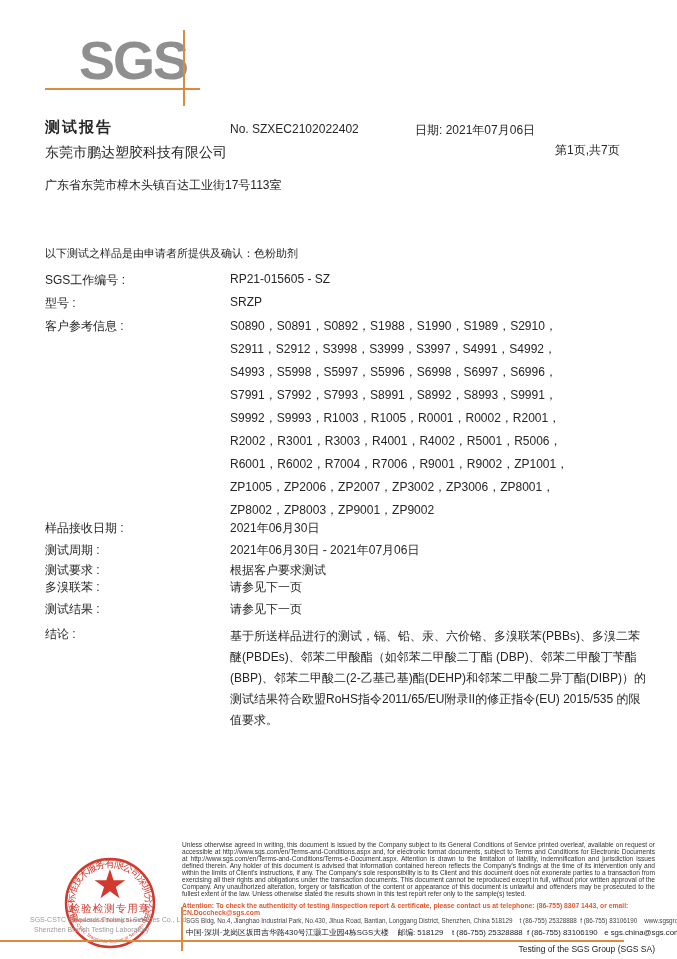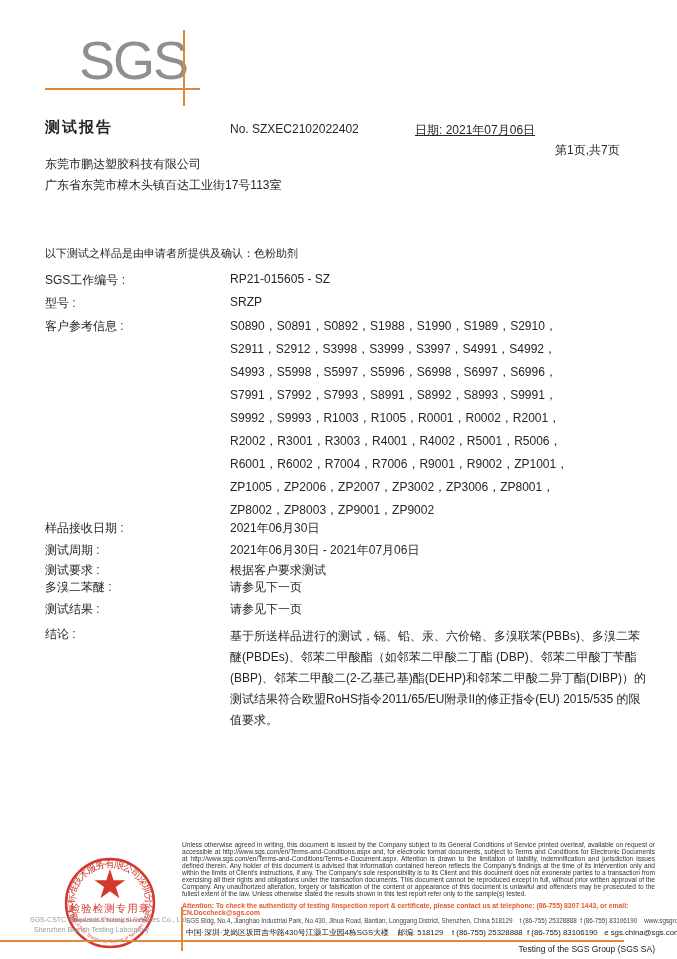--- a/index.html
+++ b/index.html
@@ -1,30 +1,30 @@
 <!DOCTYPE html>
 <html><head>
 <meta charset="utf-8">
 <style>
   html,body{margin:0;padding:0;}
   body{width:677px;height:959px;background:#ffffff;font-family:"Liberation Sans","DejaVu Sans",sans-serif;}
   .page{position:relative;width:677px;height:959px;background:#fff;overflow:hidden;color:#262626;}
 
   
-  .logo-text{position:absolute;left:79px;top:33px;font-size:54px;font-weight:400;letter-spacing:-2px;color:#8f8f8f;line-height:1;}
+  .logo-text{position:absolute;left:79px;top:33px;font-size:54px;font-weight:700;letter-spacing:-2px;color:#8f8f8f;line-height:1;}
   .logo-hline{position:absolute;left:45px;top:88px;width:155px;height:2px;background:#dd8a3e;}
   .logo-vline{position:absolute;left:183px;top:30px;width:2px;height:76px;background:#dd8a3e;}
 
   
   .doc-title{position:absolute;left:45px;top:118px;font-size:15px;font-weight:bold;letter-spacing:2px;}
   .report-no{position:absolute;left:230px;top:122px;font-size:12px;}
-  .report-date{position:absolute;left:415px;top:122px;font-size:12px;text-decoration:underline;}
+  .report-date{position:absolute;left:415px;top:122px;font-size:12px;}
   .page-info{position:absolute;left:555px;top:122px;font-size:12px;margin-top:20px;}
 
-  .applicant-name{position:absolute;left:45px;top:156px;font-size:12px;text-align:center;}
+  .applicant-name{position:absolute;left:45px;top:144px;font-size:14px;text-align:center;}
   .applicant-address{position:absolute;left:45px;top:177px;font-size:12px;text-align:right;}
   .sample-statement{position:absolute;left:45px;top:246px;font-size:11px;}
 
   .lbl{position:absolute;left:45px;font-size:12px;}
   .val{position:absolute;left:230px;font-size:12px;}
   .val-multiline{white-space:pre-line;line-height:23px;}
   .val-para{width:420px;line-height:21px;}
 
   
   .legal{position:absolute;left:182px;top:841px;width:473px;font-size:6.6px;line-height:7px;text-align:justify;color:#333;}
@@ -78,21 +78,21 @@
 
   <div class="lbl" style="top:520px">样品接收日期 :</div>
   <div class="val" style="top:520px">2021年06月30日</div>
 
   <div class="lbl" style="top:542px">测试周期 :</div>
   <div class="val" style="top:542px">2021年06月30日 - 2021年07月06日</div>
 
   <div class="lbl" style="top:562px">测试要求 :</div>
   <div class="val" style="top:562px">根据客户要求测试</div>
 
-  <div class="lbl" style="top:579px">多溴二苯醚 :</div>
+  <div class="lbl" style="top:579px">多溴联苯 :</div>
   <div class="val" style="top:579px">请参见下一页</div>
 
   <div class="lbl" style="top:601px">测试结果 :</div>
   <div class="val" style="top:601px">请参见下一页</div>
 
   <div class="lbl" style="top:626px">结论 :</div>
   <div class="val val-para" style="top:626px">基于所送样品进行的测试，镉、铅、汞、六价铬、多溴联苯(PBBs)、多溴二苯醚(PBDEs)、邻苯二甲酸酯（如邻苯二甲酸二丁酯 (DBP)、邻苯二甲酸丁苄酯(BBP)、邻苯二甲酸二(2-乙基己基)酯(DEHP)和邻苯二甲酸二异丁酯(DIBP)）的测试结果符合欧盟RoHS指令2011/65/EU附录II的修正指令(EU) 2015/535 的限值要求。</div>
 
   <svg class="stamp" viewBox="0 0 168 114">
     <defs>

